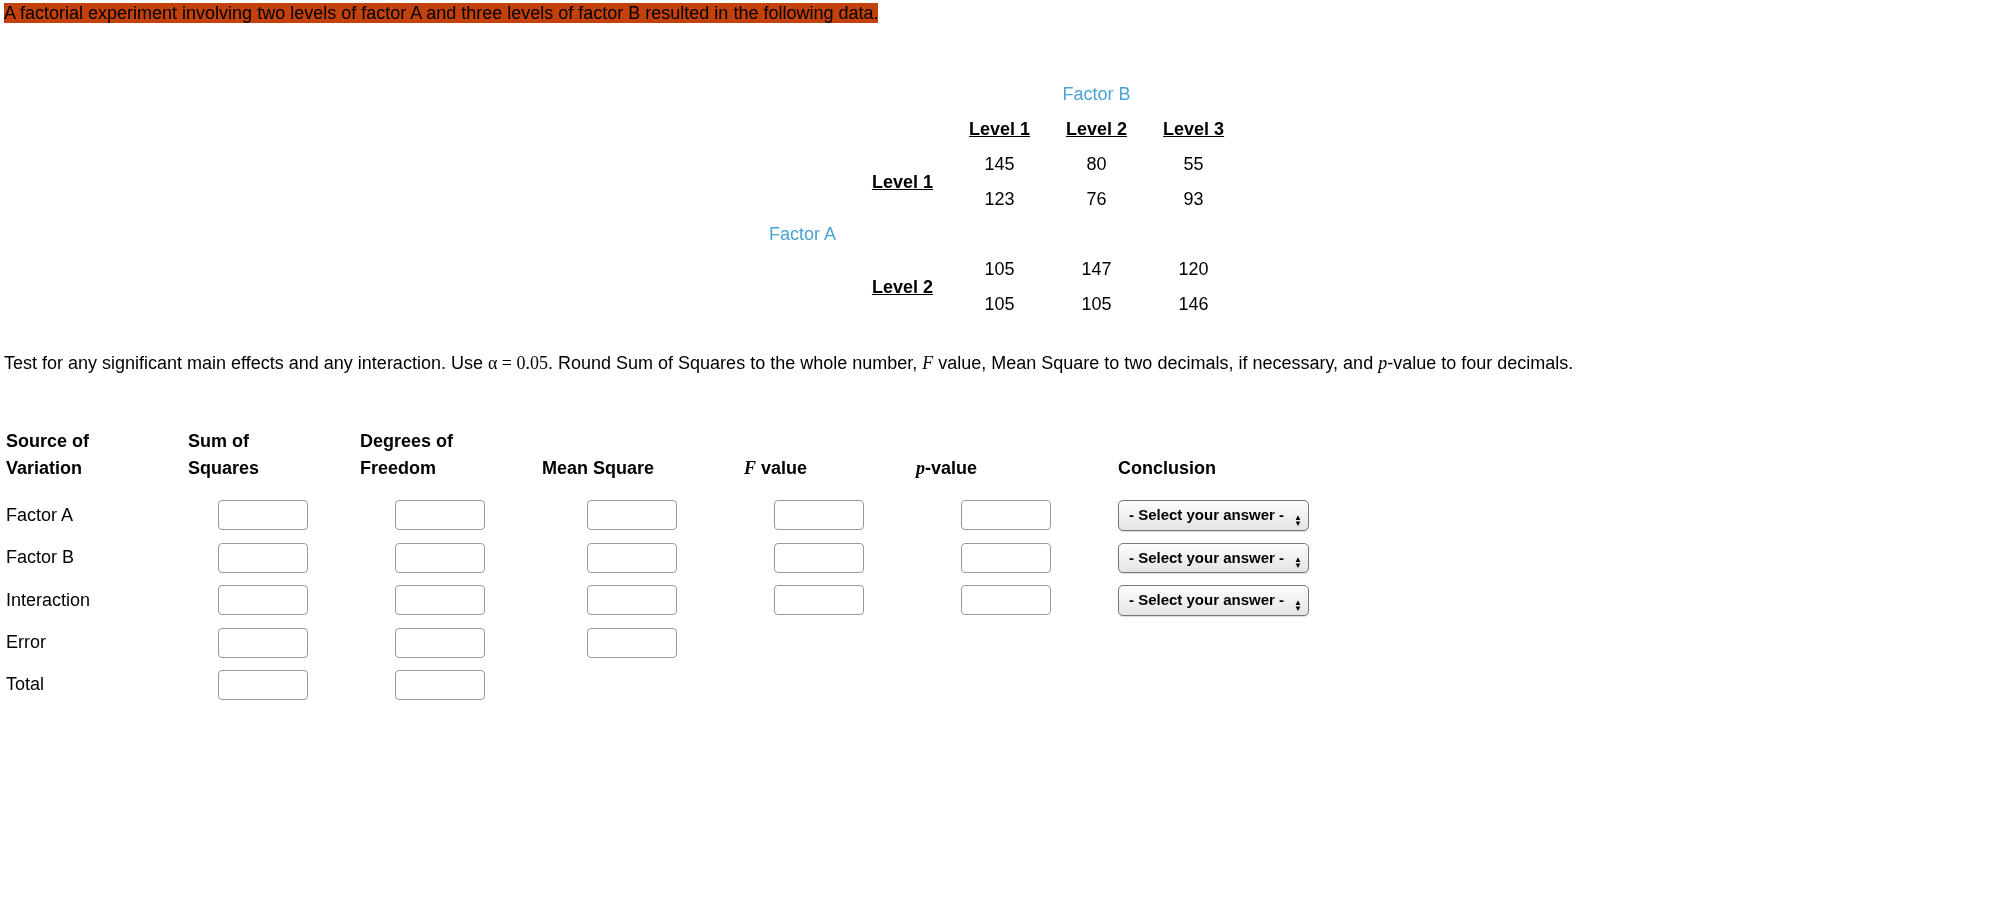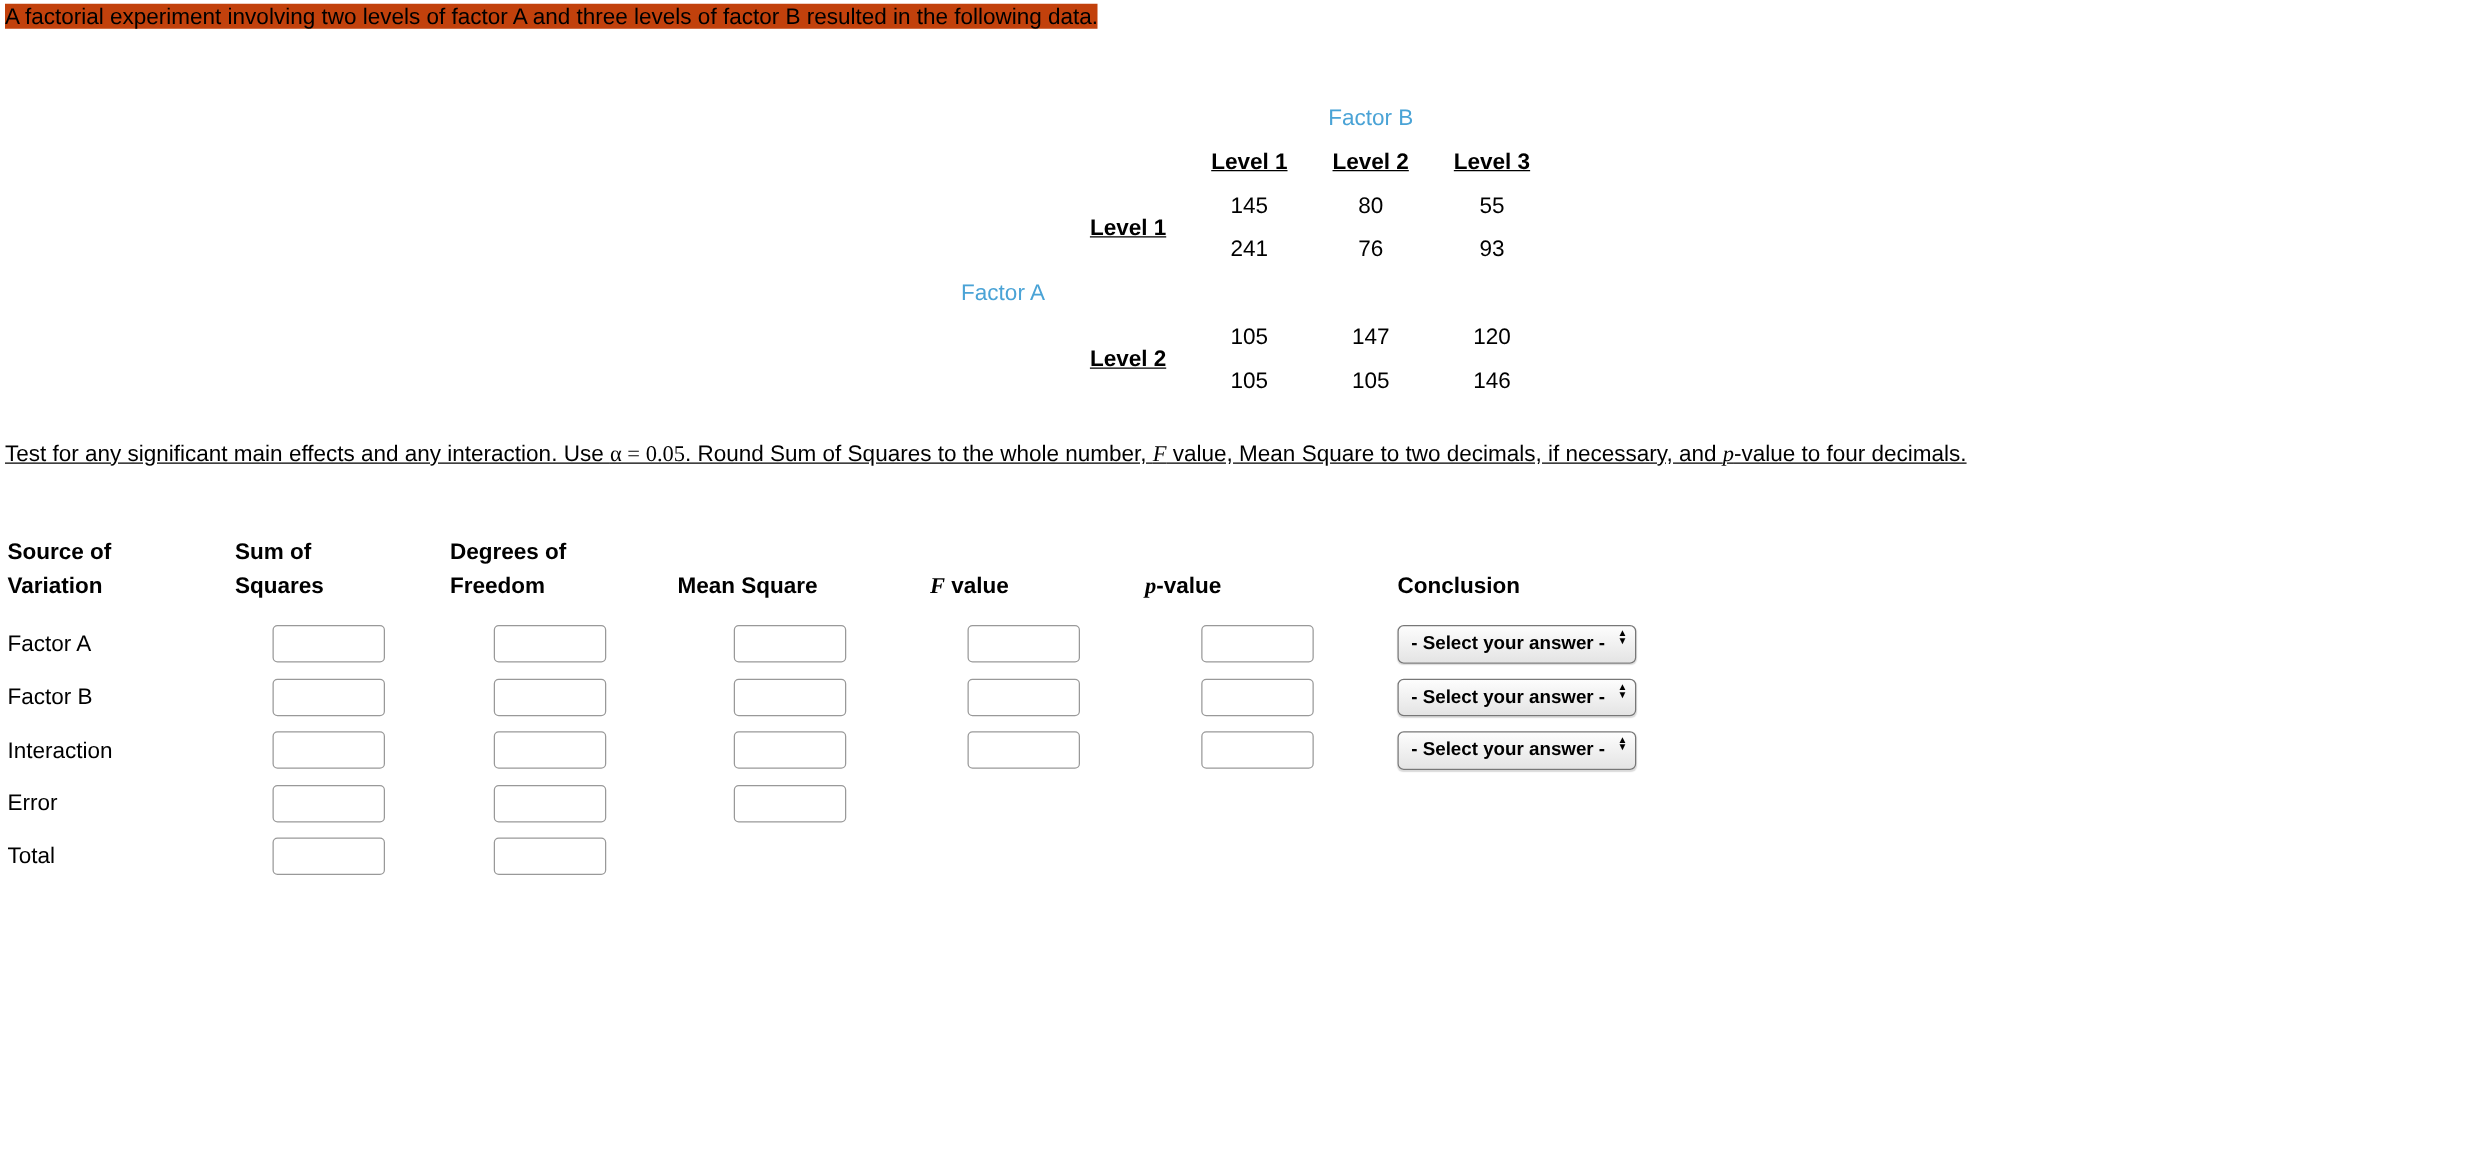--- a/index.html
+++ b/index.html
@@ -37,21 +37,20 @@
     font-weight: bold;
     text-decoration: underline;
   }
   .factor-label {
     color: #4aa3d6;
     font-weight: bold;
   }
   .instructions {
     margin: 24px 0 30px 0;
     line-height: 1.9;
-    text-decoration: underline;
   }
   .italic {
     font-style: italic;
     font-family: Georgia, 'Times New Roman', serif;
   }
   .math {
     font-family: Georgia, 'Times New Roman', serif;
   }
   .anova-table {
     border-collapse: separate;
@@ -79,21 +78,21 @@
     width: 80px;
     height: 24px;
     border: 1px solid #999;
     border-radius: 4px;
     padding: 2px 4px;
     font-size: 14px;
     background: #fff;
   }
   .select-wrap {
     display: inline-flex;
-    align-items: flex-start;
+    align-items: flex-end;
     border: 1px solid #777;
     border-radius: 5px;
     background: linear-gradient(#fdfdfd, #e4e4e4);
     padding: 3px 6px 3px 10px;
     font-size: 15px;
     font-weight: bold;
     box-shadow: 0 1px 1px rgba(0,0,0,0.15);
     cursor: pointer;
   }
   .select-wrap .arrows {
@@ -133,21 +132,21 @@
       </tr>
       <tr>
         <td></td>
         <td class="bold" rowspan="2">Level 1</td>
         <td>145</td>
         <td>80</td>
         <td>55</td>
       </tr>
       <tr>
         <td></td>
-        <td>241</td>
+        <td>123</td>
         <td>76</td>
         <td>93</td>
       </tr>
       <tr>
         <td class="factor-label">Factor A</td>
         <td></td>
             <td style="height:16px"></td>
             <td></td>
             <td></td>
       </tr>

